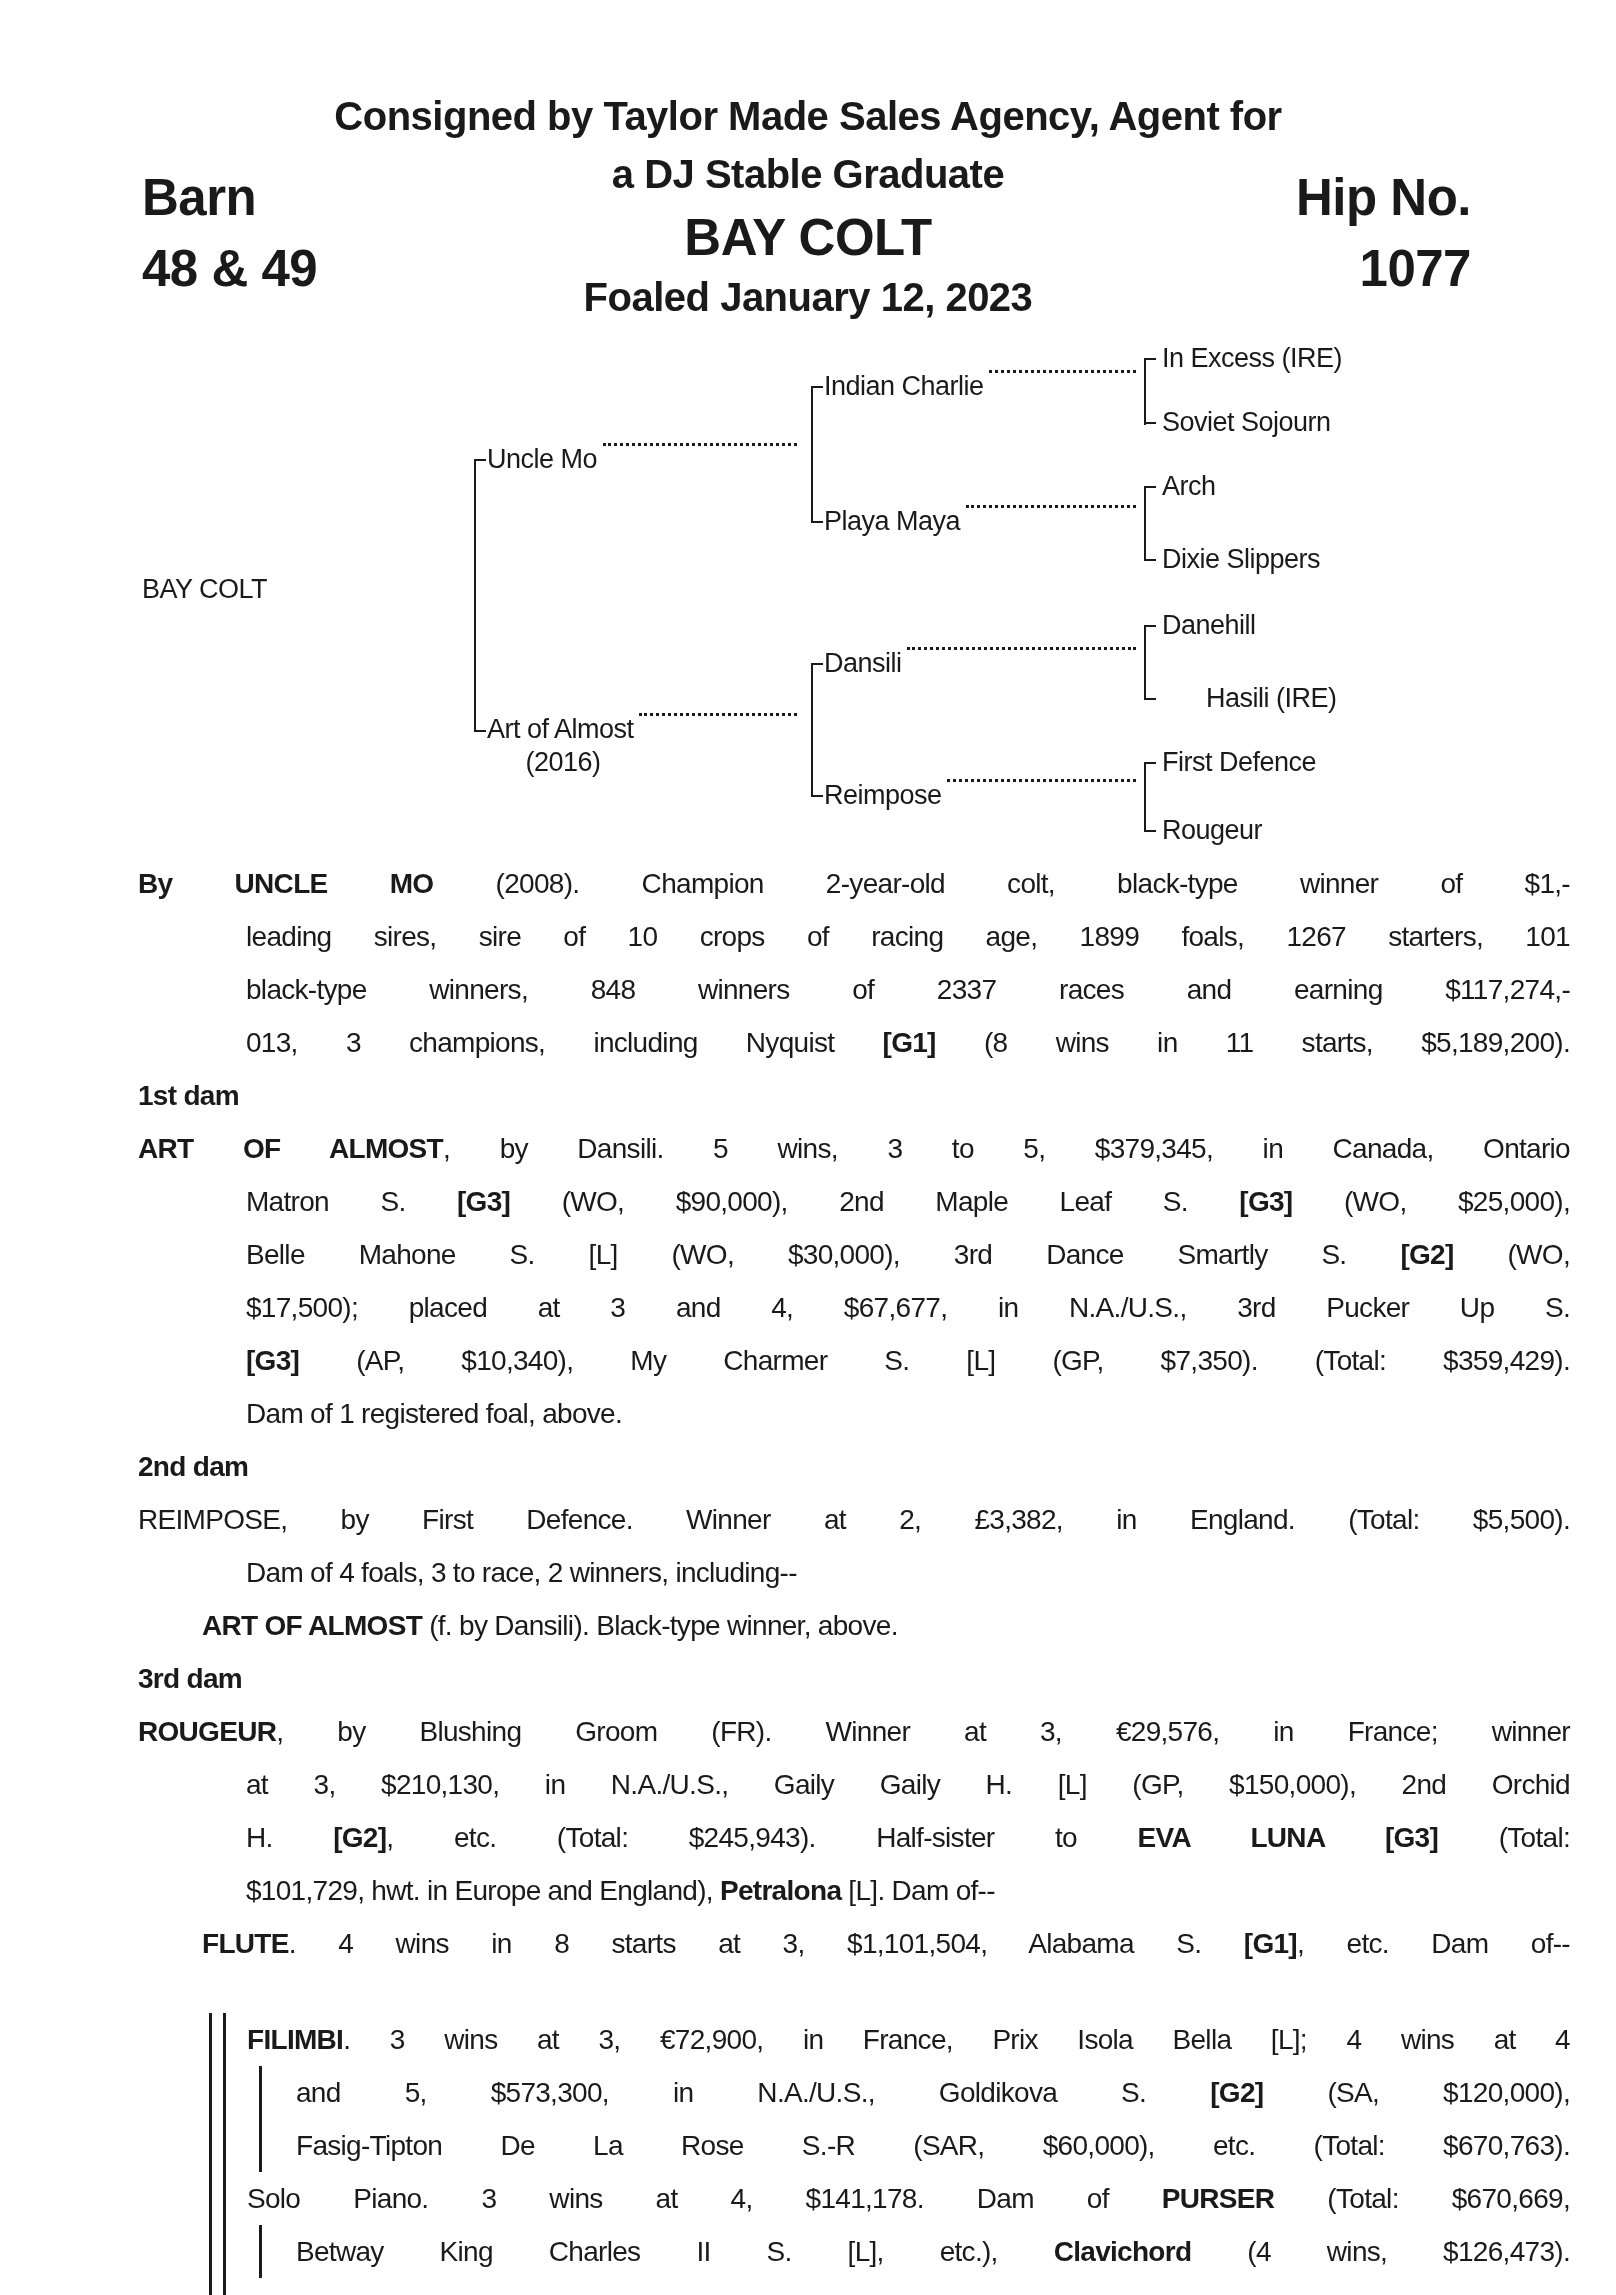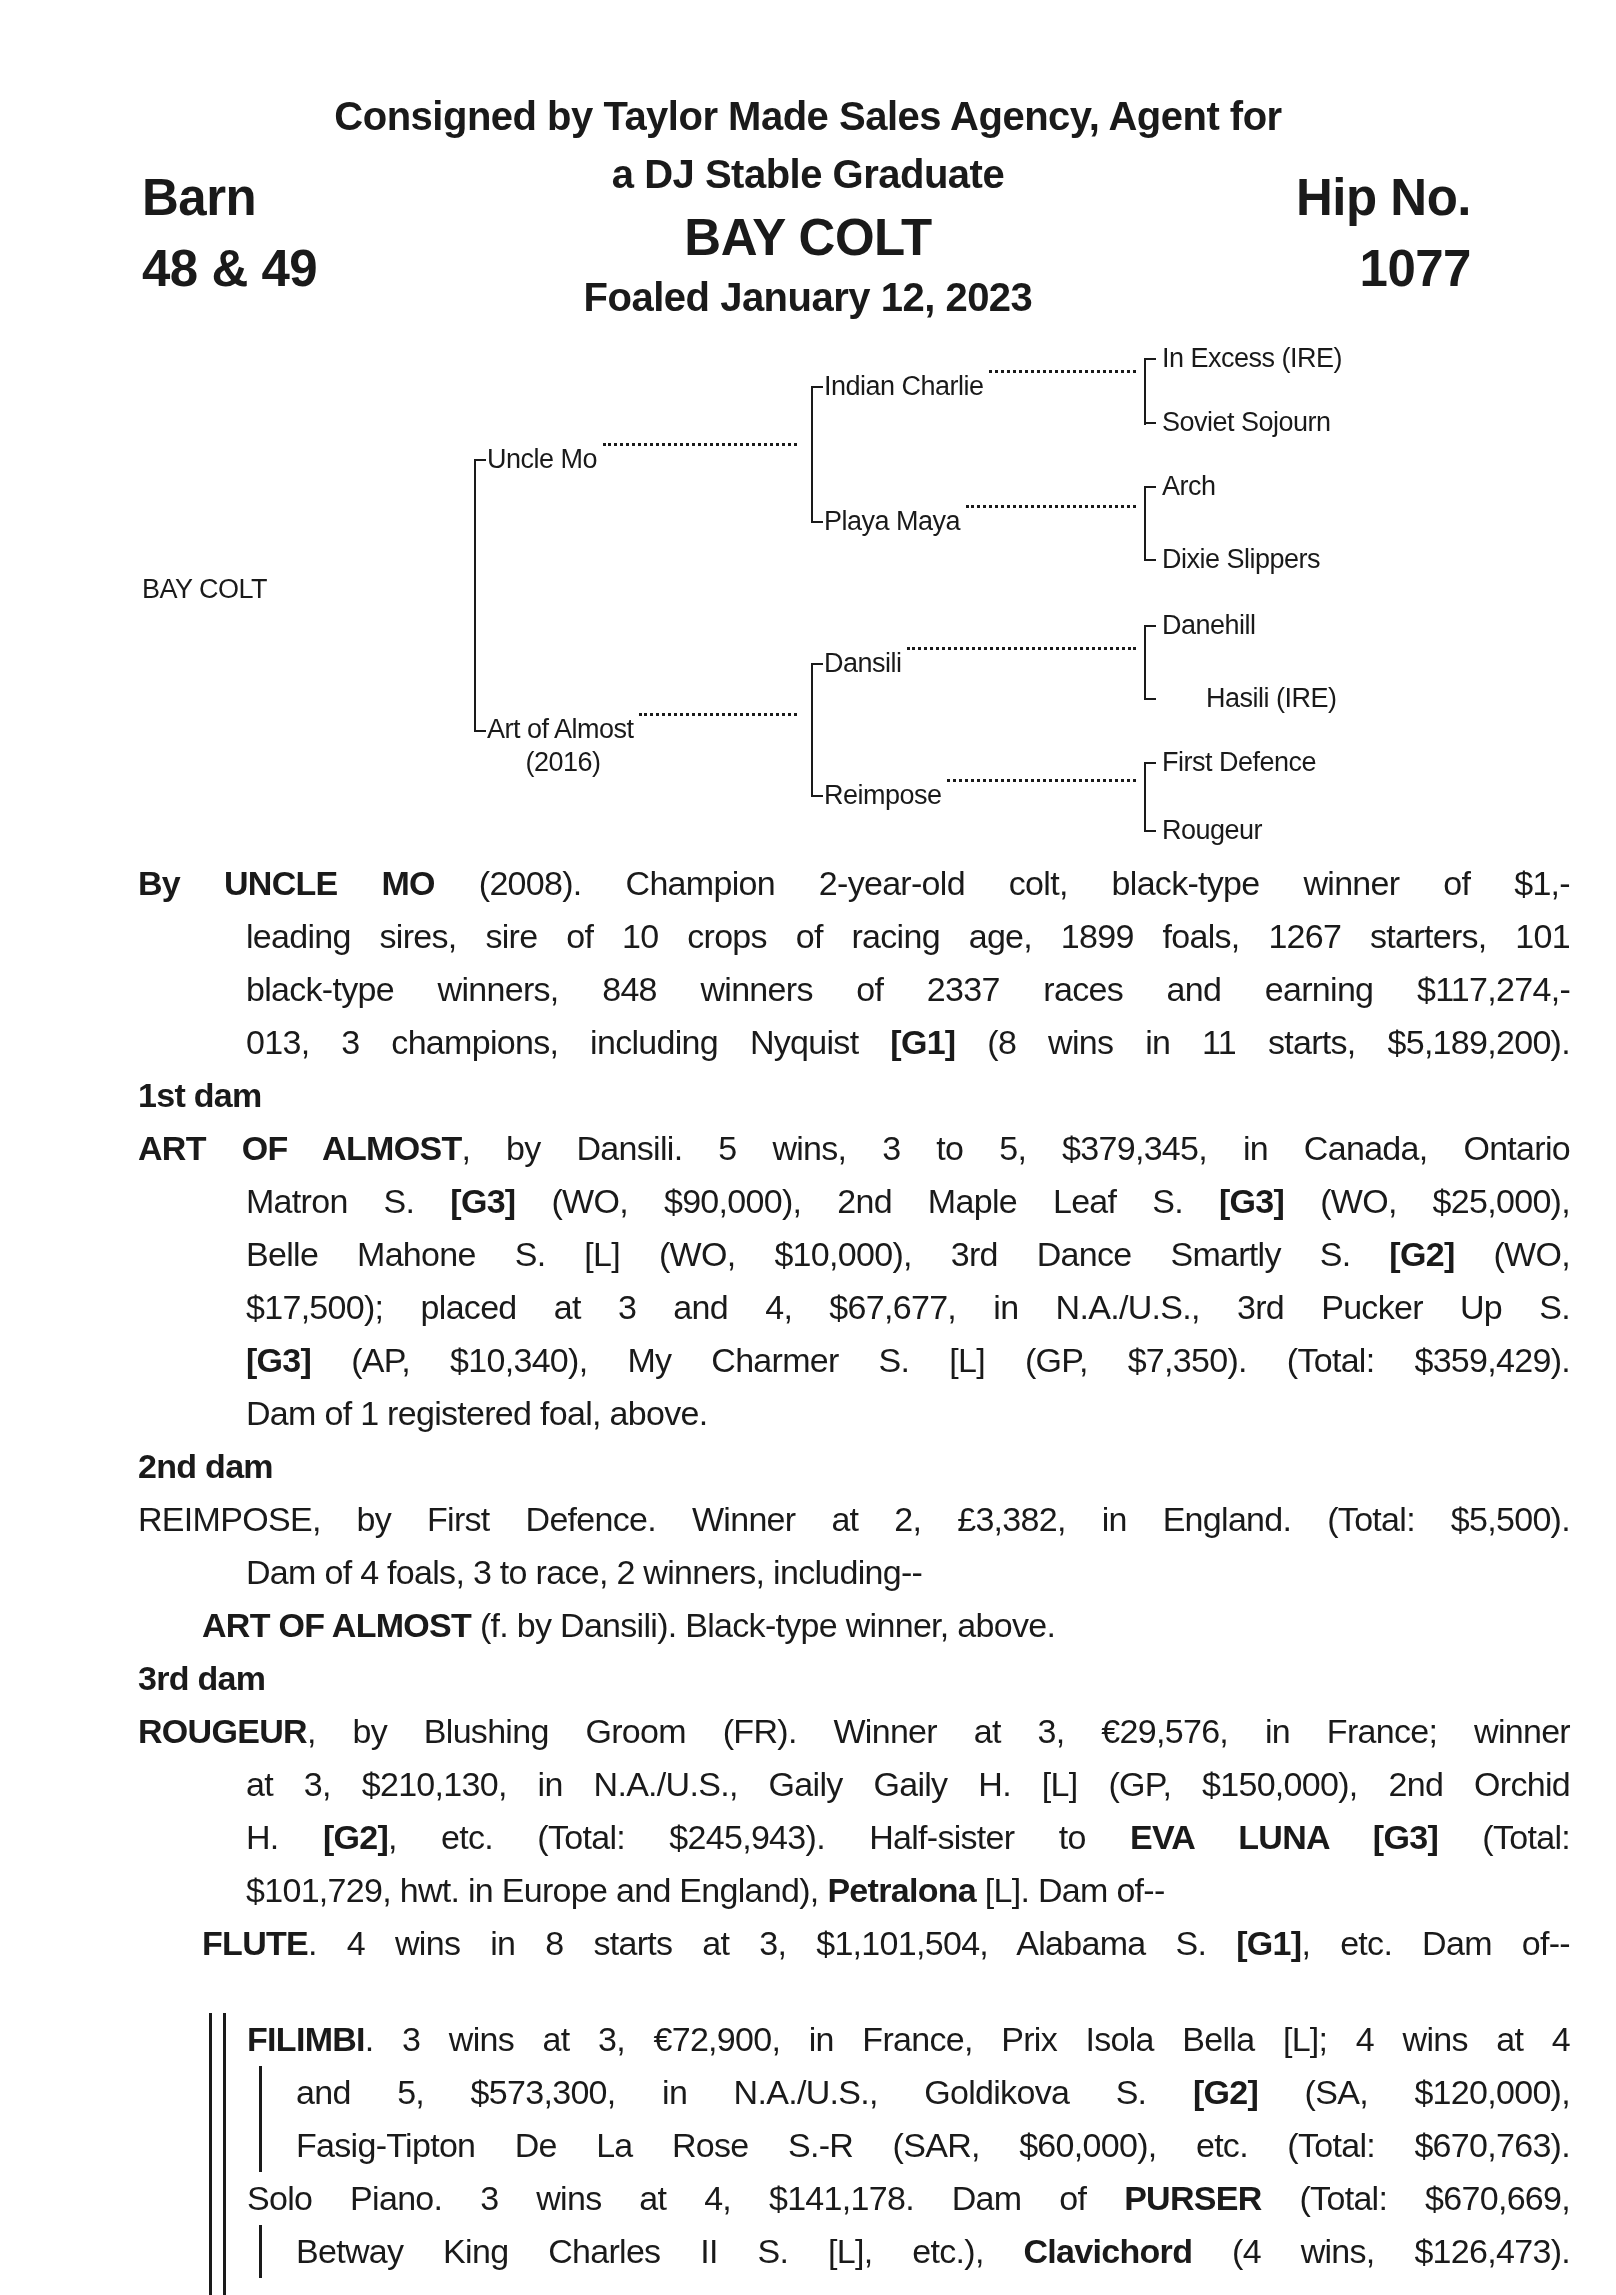--- a/index.html
+++ b/index.html
@@ -27,21 +27,21 @@
           font-size:27px; letter-spacing:-0.5px; }
   .trow .nm { line-height:32px; white-space:nowrap; }
   .dots { flex:1 1 auto; min-width:18.4px; border-bottom:3.2px dotted var(--ink,#1a1a1a);
           margin:0 1.8px 6.4px 5.5px; }
   .vl { position:absolute; width:2.3px;  background:var(--ink,#1a1a1a); }
   .tk { position:absolute; height:2.3px; width:12px; background:var(--ink,#1a1a1a); }
   .sub { position:absolute; height:32px; line-height:32px; font-size:27px;
          text-align:center; letter-spacing:-0.5px; }
   
   .bodytxt { position:absolute; left:138px; top:857px; width:1432px; }
-  .bl { position:relative; height:53px; line-height:53px; font-size:34px;
+  .bl { position:relative; height:53px; line-height:53px; font-size:28px;
         letter-spacing:-0.7px; }
   .bl.j { text-align:justify; text-align-last:justify; }
   .bl .b { font-weight:bold; }
   .rule { position:absolute; top:0; width:3.2px; height:53px;
           background:var(--ink,#1a1a1a); }
 </style>
 </head>
 <body>
 
 <div class="page">
@@ -119,21 +119,21 @@
     </div>
 
   <div class="bodytxt">
       <div class="bl j" style="padding-left: 0px;"><span class="b">By UNCLE MO</span><span> (2008). Champion 2-year-old colt, black-type winner of $1,-</span></div>
       <div class="bl j" style="padding-left: 108px;"><span>leading sires, sire of 10 crops of racing age, 1899 foals, 1267 starters, 101</span></div>
       <div class="bl j" style="padding-left: 108px;"><span>black-type winners, 848 winners of 2337 races and earning $117,274,-</span></div>
       <div class="bl j" style="padding-left: 108px;"><span>013, 3 champions, including Nyquist </span><span class="b">[G1]</span><span> (8 wins in 11 starts, $5,189,200).</span></div>
       <div class="bl" style="padding-left: 0px;"><span class="b">1st dam</span></div>
       <div class="bl j" style="padding-left: 0px;"><span class="b">ART OF ALMOST</span><span>, by Dansili. 5 wins, 3 to 5, $379,345, in Canada, Ontario</span></div>
       <div class="bl j" style="padding-left: 108px;"><span>Matron S. </span><span class="b">[G3]</span><span> (WO, $90,000), 2nd Maple Leaf S. </span><span class="b">[G3]</span><span> (WO, $25,000),</span></div>
-      <div class="bl j" style="padding-left: 108px;"><span>Belle Mahone S. [L] (WO, $10,000), 3rd Dance Smartly S. </span><span class="b">[G2]</span><span> (WO,</span></div>
+      <div class="bl j" style="padding-left: 108px;"><span>Belle Mahone S. [L] (WO, $30,000), 3rd Dance Smartly S. </span><span class="b">[G2]</span><span> (WO,</span></div>
       <div class="bl j" style="padding-left: 108px;"><span>$17,500); placed at 3 and 4, $67,677, in N.A./U.S., 3rd Pucker Up S.</span></div>
       <div class="bl j" style="padding-left: 108px;"><span class="b">[G3]</span><span> (AP, $10,340), My Charmer S. [L] (GP, $7,350). (Total: $359,429).</span></div>
       <div class="bl" style="padding-left: 108px;"><span>Dam of 1 registered foal, above.</span></div>
       <div class="bl" style="padding-left: 0px;"><span class="b">2nd dam</span></div>
       <div class="bl j" style="padding-left: 0px;"><span>REIMPOSE, by First Defence. Winner at 2, £3,382, in England. (Total: $5,500).</span></div>
       <div class="bl" style="padding-left: 108px;"><span>Dam of 4 foals, 3 to race, 2 winners, including--</span></div>
       <div class="bl" style="padding-left: 64px;"><span class="b">ART OF ALMOST</span><span> (f. by Dansili). Black-type winner, above.</span></div>
       <div class="bl" style="padding-left: 0px;"><span class="b">3rd dam</span></div>
       <div class="bl j" style="padding-left: 0px;"><span class="b">ROUGEUR</span><span>, by Blushing Groom (FR). Winner at 3, €29,576, in France; winner</span></div>
       <div class="bl j" style="padding-left: 108px;"><span>at 3, $210,130, in N.A./U.S., Gaily Gaily H. [L] (GP, $150,000), 2nd Orchid</span></div>

